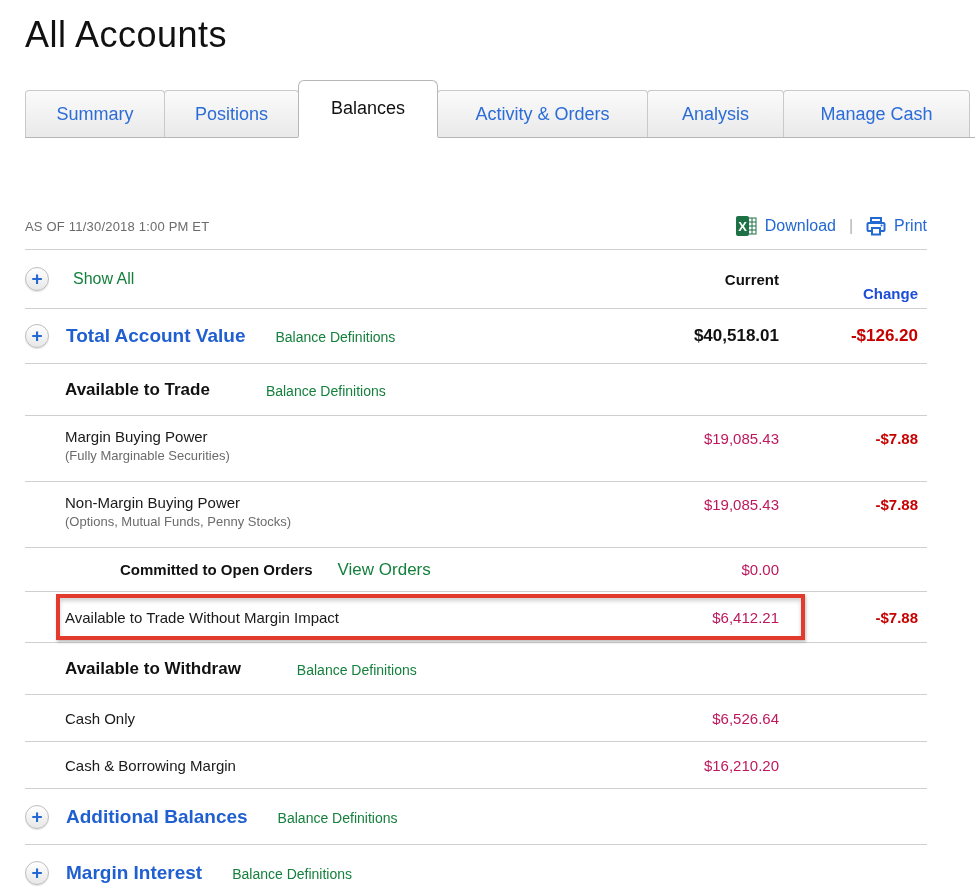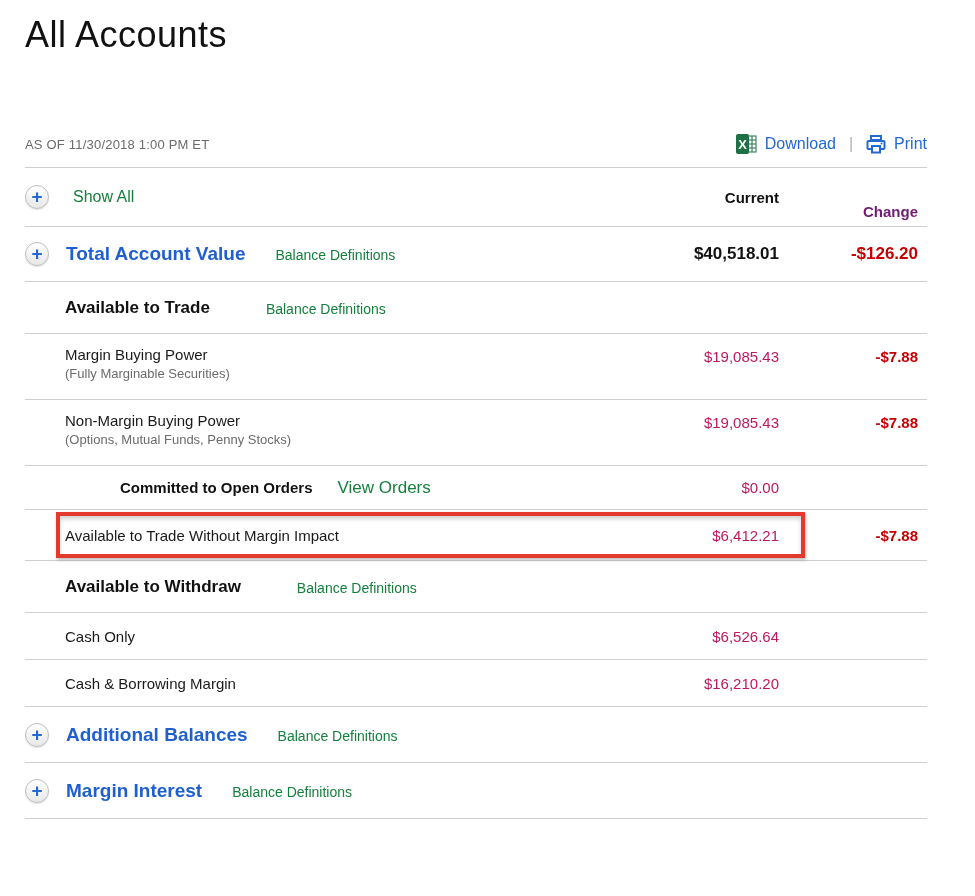--- a/index.html
+++ b/index.html
@@ -114,20 +114,28 @@
   
   .icon-svg { display: block; }
 </style>
 </head>
 <body>
 
 <div class="page">
 
   <h1 class="page-title">All Accounts</h1>
 
+  <div class="tabbar">
+    <div class="tab tab-summary">Summary</div>
+    <div class="tab tab-positions">Positions</div>
+    <div class="tab tab-balances active">Balances</div>
+    <div class="tab tab-activity">Activity &amp; Orders</div>
+    <div class="tab tab-analysis">Analysis</div>
+    <div class="tab tab-managecash">Manage Cash</div>
+  </div>
 
   <div class="toolbar">
     <div class="asof">AS OF 11/30/2018 1:00 PM ET</div>
     <div class="tool-links">
       <a class="tool-btn">
         <span>
           <svg class="icon-svg" width="21" height="20" viewBox="0 0 21 20">
             <rect x="12" y="2" width="8" height="16" fill="#ffffff" stroke="#1e7145" stroke-width="1"></rect>
             <line x1="12" y1="6" x2="20" y2="6" stroke="#1e7145" stroke-width="1"></line>
             <line x1="12" y1="10" x2="20" y2="10" stroke="#1e7145" stroke-width="1"></line>
@@ -154,21 +162,21 @@
     </div>
   </div>
 
   <div class="rows">
 
     <div class="row row-showall">
       <span class="plus-btn">+</span>
       <a class="link showall-label">Show All</a>
       <span class="grow"></span>
       <div class="col-cur hdr">Current</div>
-      <div class="col-chg hdr" style="color:#701a75;margin-top:28px;">Change</div>
+      <div class="col-chg hdr" style="color:#1d4ed8;margin-top:28px;">Change</div>
     </div>
 
     <div class="row row-tav">
       <span class="plus-btn">+</span>
       <span class="tav-label">Total Account Value</span>
       <a class="link bd-link">Balance Definitions</a>
       <span class="grow"></span>
       <div class="col-cur val-bold">$40,518.01</div>
       <div class="col-chg chg-bold">-$126.20</div>
     </div>

